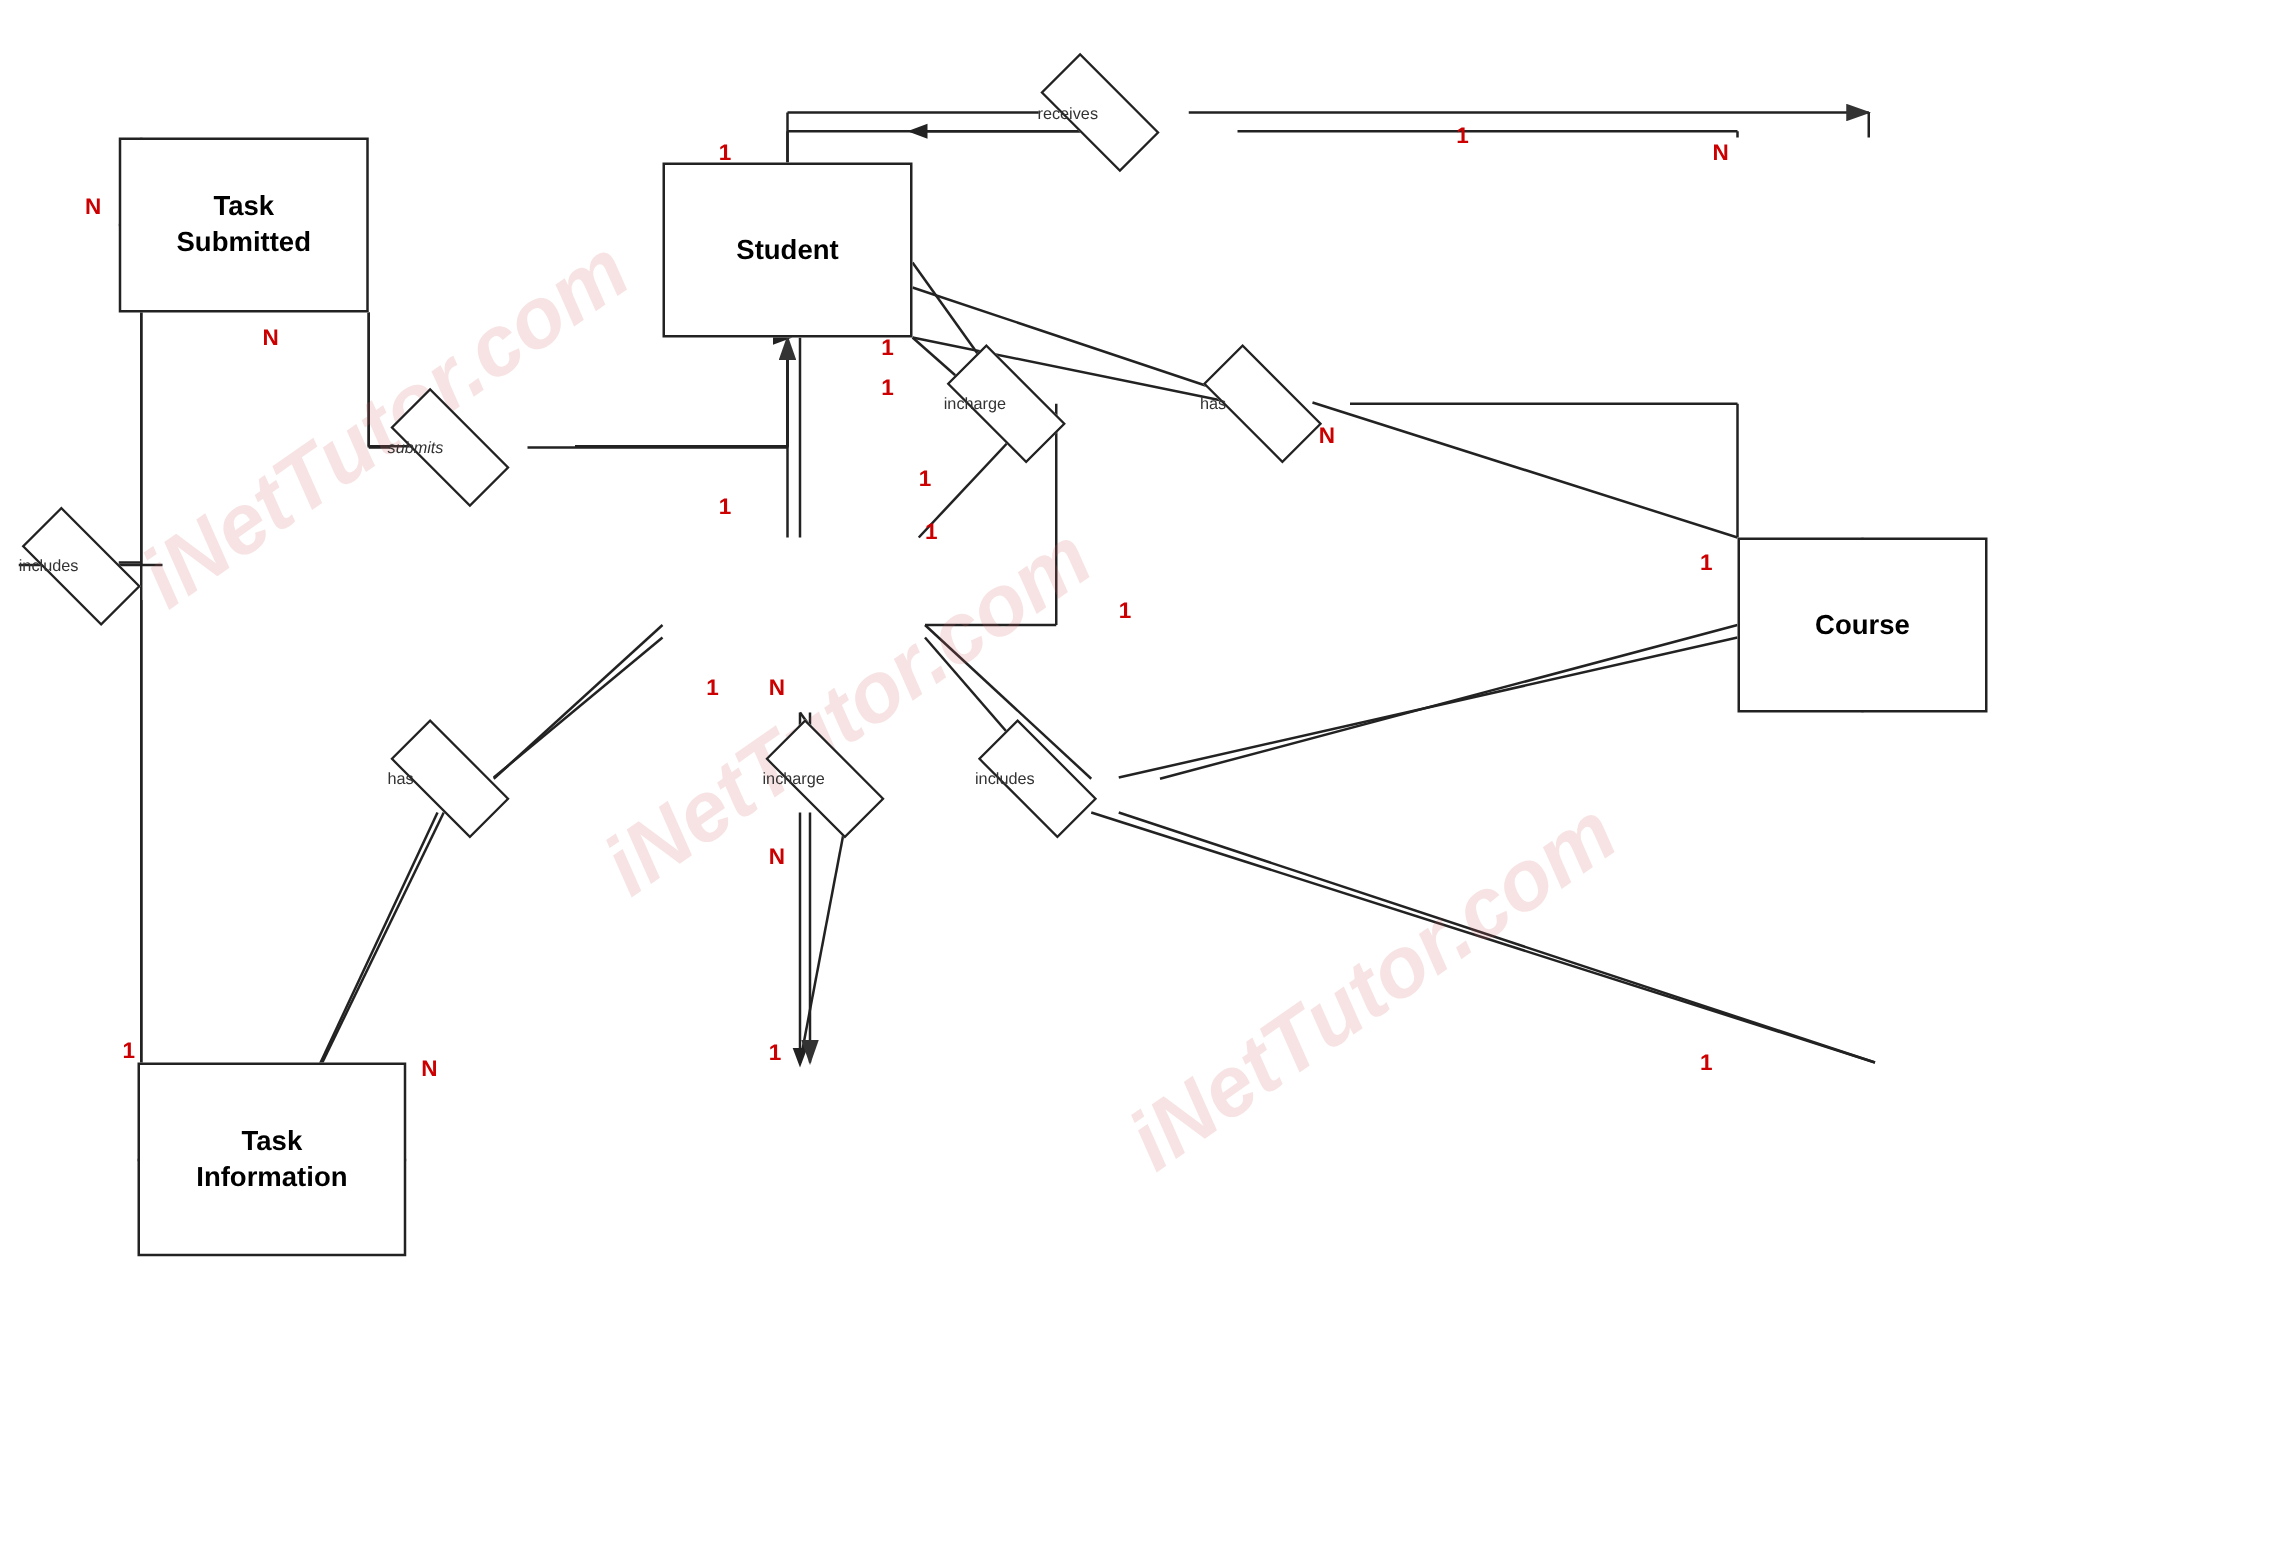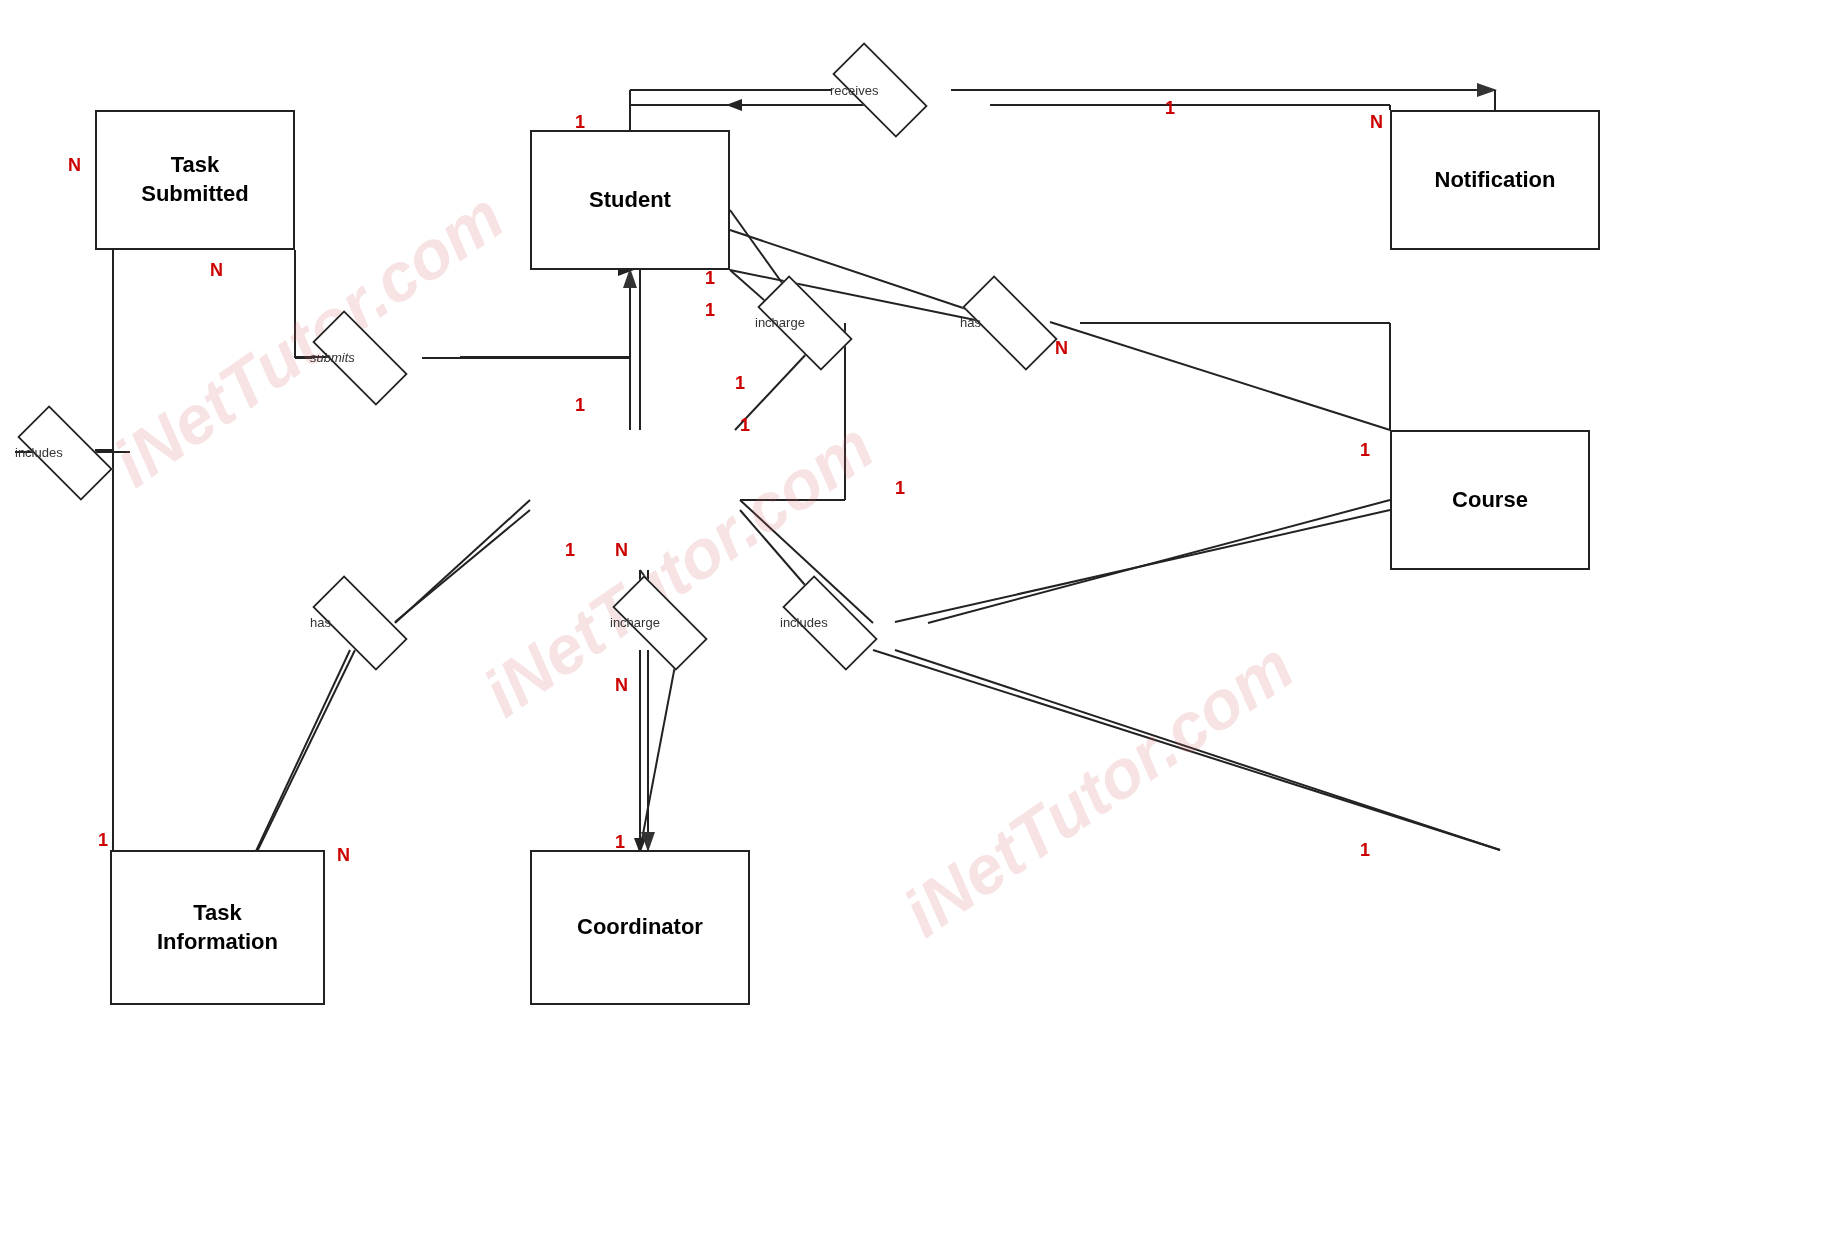--- a/index.html
+++ b/index.html
@@ -176,37 +176,31 @@
 
   <div class="entity" style="left:95px; top:110px; width:200px; height:140px;">
     <span style="white-space:pre-line;">Task
 Submitted</span>
   </div>
 
   <div class="entity" style="left:530px; top:130px; width:200px; height:140px;text-align:center;">
     <span>Student</span>
   </div>
 
-  <div class="entity" style="left:1390px; top:110px; width:210px; height:140px;">
-    <span>Notification</span>
-  </div>
 
 
   <div class="entity" style="left:1390px; top:430px; width:200px; height:140px;">
     <span>Course</span>
   </div>
 
   <div class="entity" style="left:110px; top:850px; width:215px; height:155px;">
     <span style="white-space:pre-line;">Task
 Information</span>
   </div>
 
-  <div class="entity" style="left:530px; top:850px; width:220px; height:155px;">
-    <span>Coordinator</span>
-  </div>
 
 
   <div class="diamond-wrapper" style="left:830px; top:60px; width:120px; height:60px;">
     <div class="diamond" style="width:120px; height:60px;">
       <div class="diamond-shape"></div>
       <span class="diamond-label">receives</span>
     </div>
   </div>
 
   <div class="diamond-wrapper" style="left:310px; top:330px; width:110px; height:55px;font-style:italic;">

